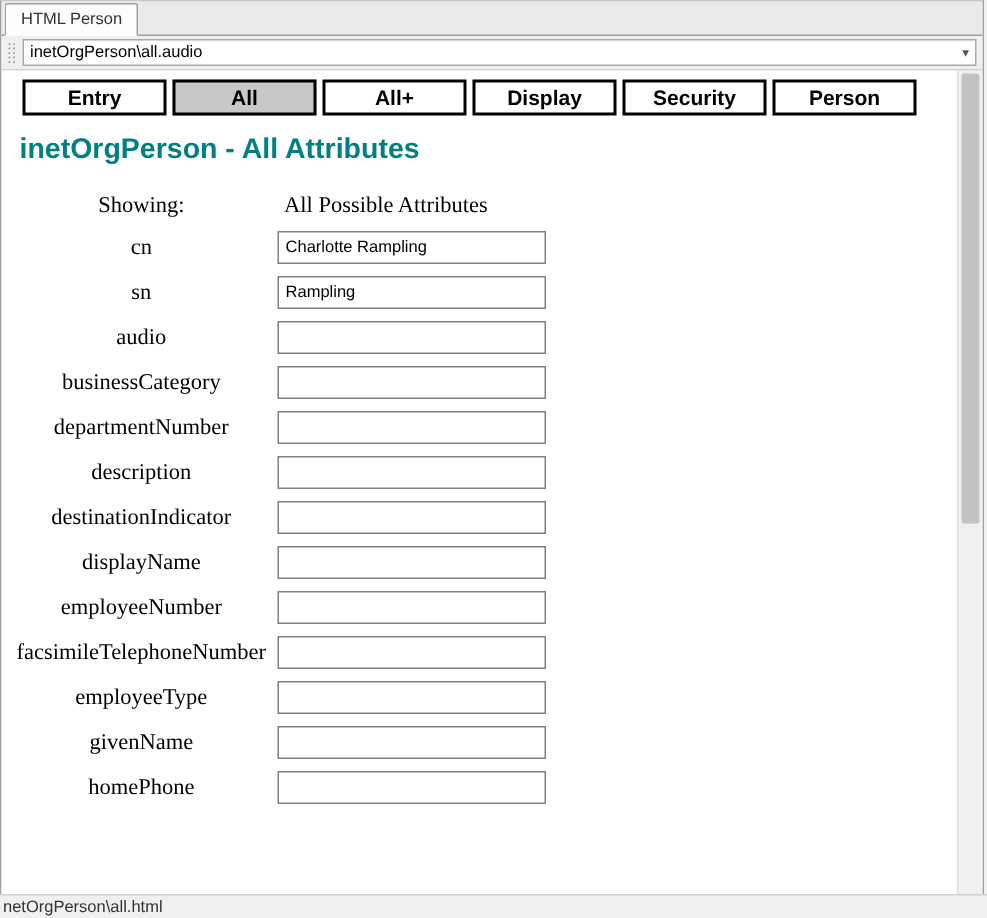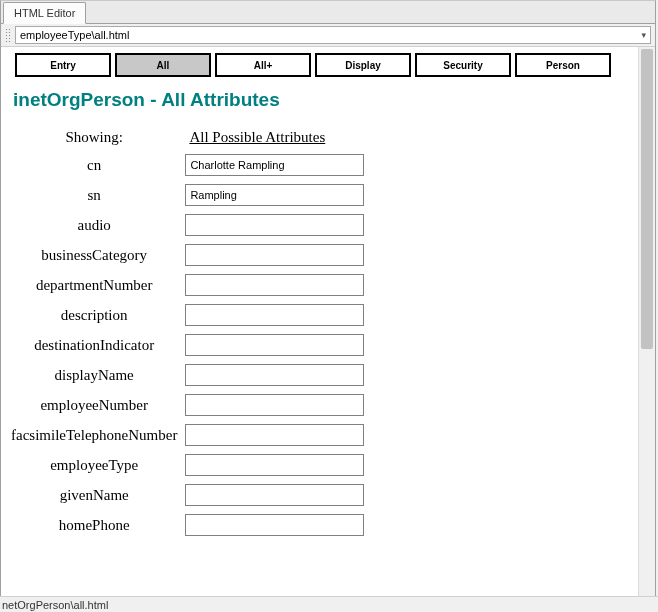--- a/index.html
+++ b/index.html
@@ -125,21 +125,21 @@
     padding-left: 6px;
   }
   .nav-btn {
     width: 96px;
     height: 24px;
     box-sizing: border-box;
     border: 2px solid #000;
     background: #fff;
     font-family: Arial, Helvetica, sans-serif;
     font-weight: bold;
-    font-size: 10px;
+    font-size: 14px;
     display: flex;
     align-items: center;
     justify-content: center;
     cursor: pointer;
   }
   .nav-btn.active {
     background: #c8c8c8;
   }
   .page-title {
     font-family: Verdana, Arial, sans-serif;
@@ -156,21 +156,20 @@
     padding: 4px 6px 4px 2px;
     font-size: 15px;
     font-family: "Times New Roman", serif;
     color: #000;
     white-space: nowrap;
     vertical-align: middle;
   }
   .form-table td.value-cell {
     padding: 4px 2px;
     vertical-align: middle;
-    text-decoration: underline;
   }
   .form-table td.value-text {
     font-size: 15px;
     font-family: "Times New Roman", serif;
     padding-left: 6px;
   }
   .attr-input {
     box-sizing: border-box;
     width: 179px;
     height: 22px;
@@ -194,27 +193,27 @@
     line-height: 16px;
     box-sizing: border-box;
   }
 </style>
 </head>
 <body>
 
 <div class="outer-frame">
 
   <div class="tab-strip">
-    <div class="tab active">HTML Editor</div>
+    <div class="tab active">HTML Person</div>
   </div>
 
   <div class="path-bar">
     <div class="path-grip"></div>
     <div class="path-combo">
-      <span>employeeType\all.html</span>
+      <span>inetOrgPerson\all.audio</span>
       <span class="chevron">▾</span>
     </div>
   </div>
 
   <div class="content-wrap">
     <div class="content-scroll">
       <div class="page">
 
         <div class="btn-row">
           <div class="nav-btn">Entry</div>

